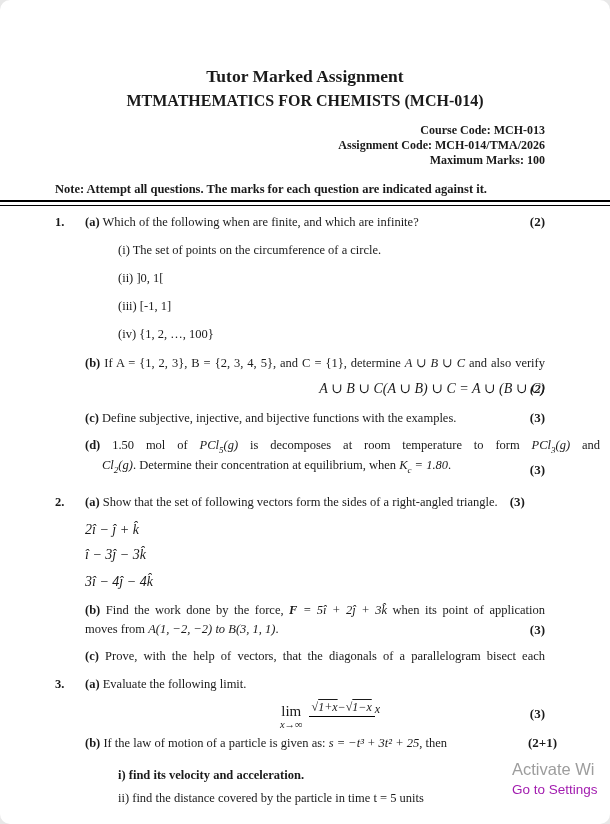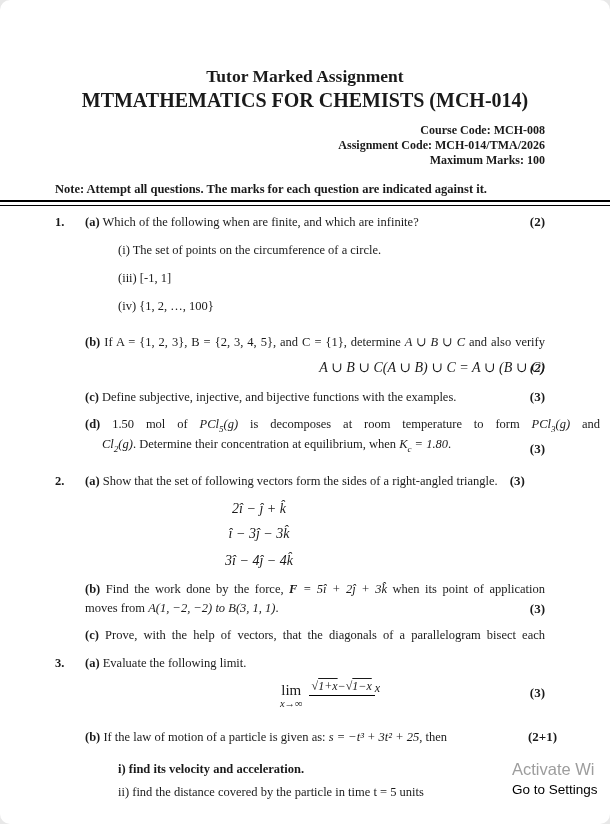--- a/index.html
+++ b/index.html
@@ -4,21 +4,21 @@
 <style>
   html,body { margin:0; padding:0; background:#e8e8e8; }
   .page {
     position:relative; width:610px; height:824px; margin:0 auto;
     background:#ffffff; overflow:hidden;
     font-family:"Liberation Serif","DejaVu Serif",serif;
     color:#1a1a1a;
     border-radius:10px;
   }
   .h1 { margin:0; padding-top:66px; font-size:17.5px; line-height:21px; font-weight:bold; text-align:center; }
-  .h2 { margin:0; font-size:20px; line-height:27px; font-weight:bold; text-align:center; }
+  .h2 { margin:0; font-size:16px; line-height:27px; font-weight:bold; text-align:center; }
   .meta { margin:9px 65px 0 0; text-align:right; font-weight:bold; font-size:12px; line-height:15px; }
   .note { margin:14px 55px 0 55px; font-weight:bold; font-size:12.5px; line-height:14px; }
   .rule { margin-top:4px; height:3px; border-top:2.2px solid #000; border-bottom:1.8px solid #000; }
 
   .qs { margin:0 65px 0 85px; }
   .question { position:relative; }
   .qnum { position:absolute; left:-30px; top:0; font-weight:bold; font-size:12.5px; line-height:14px; }
   .para { position:relative; font-size:12.5px; line-height:14px; }
   .lbl { font-weight:bold; }
   .m { font-style:italic; }
@@ -26,78 +26,79 @@
   sub { font-size:9px; }
   .mark { font-weight:bold; font-size:13px; }
   .mark-abs { position:absolute; right:0; top:0; font-weight:bold; font-size:13px; }
   .mark-bot { position:absolute; right:0; bottom:0; font-weight:bold; font-size:13px; }
   .just { text-align:justify; text-align-last:justify; }
   .nowrap { white-space:nowrap; }
   .indent { margin-left:33px; }
 
   .q1a   { margin-top:9px; }
   .it1   { margin-top:14px; }
-  .q1b   { margin-top:22px; }
+  .q1b   { margin-top:15px; }
   .eq    { margin-top:9px; font-size:14px; line-height:19px; text-align:right; padding-left:28px; }
   .q1c   { margin-top:13px; }
   .q1d1  { margin-top:13px; width:515px; line-height:15px; }
   .q1d2  { margin-left:17px; line-height:15px; }
   .q2    { margin-top:18px; }
-  .vecs  { margin-top:12px; text-align:center; padding-right:112px; font-size:14px; line-height:18px; }
+  .vecs  { margin-top:12px; padding-right:112px; font-size:14px; line-height:18px; }
   .v2    { margin-top:7px; }
   .v3    { margin-top:9px; }
   .q2b1  { margin-top:12px; }
   .q2b2  { margin-top:5px; line-height:15px; }
   .q2c1  { margin-top:12px; }
   .q2c2  { margin-top:4px; }
   .q3    { margin-top:14px; }
   .limit-row { position:relative; margin-top:8px; height:36px; display:flex; justify-content:center; align-items:flex-start; padding-left:30px; }
   .limwrap { display:inline-flex; flex-direction:column; align-items:center; margin:5px 6px 0 0; }
   .limtxt { font-size:15px; line-height:15px; }
   .limunder { font-size:10.5px; line-height:11px; font-style:italic; }
   .frac { display:inline-flex; align-items:center; font-style:italic; margin-top:1px; }
   .num { font-size:12px; line-height:15px; border-bottom:1.2px solid #000; padding:0 3px 1px 3px; }
   .den { font-size:12px; line-height:14px; }
   .sqrtsym { font-style:normal; }
   .bar { text-decoration:overline; }
   .mark-mid { position:absolute; right:0; top:8px; font-weight:bold; font-size:13px; }
-  .q3b   { margin-top:16px; }
+  .q3b   { margin-top:1px; }
   .q3i1  { margin-top:18px;font-weight:bold; }
   .q3i2  { margin-top:9px; }
   .q3b .mark-abs { right:-12px; }
   .inline-mark { margin-left:12px; }
 
   .watermark { position:absolute; left:512px; top:758px; white-space:nowrap;
                font-family:"Liberation Sans","DejaVu Sans",sans-serif; }
   .wm1 { font-size:16.5px; line-height:22px; color:#9d9d9d; }
-  .wm2 { font-size:13.5px; line-height:19px; color:#000000; }
+  .wm2 { font-size:13.5px; line-height:19px; color:#a21caf; }
 </style>
 </head>
 <body>
 
 <div class="page">
 
   <div class="h1">Tutor Marked Assignment</div>
   <div class="h2">MTMATHEMATICS FOR CHEMISTS (MCH-014)</div>
   <div class="meta">
-    <div>Course Code: MCH-008</div>
+    <div>Course Code: MCH-013</div>
     <div>Assignment Code: MCH-014/TMA/2026</div>
     <div>Maximum Marks: 100</div>
   </div>
   <div class="note">Note: Attempt all questions. The marks for each question are indicated against it.</div>
   <div class="rule"></div>
 
   <div class="qs">
 
     <div class="question q1a">
       <span class="qnum">1.</span>
 
       <div class="para"><span class="lbl">(a)</span> <span>Which of the following when are finite, and which are infinite?</span><span class="mark-abs">(2)</span></div>
 
       <div class="para it1 indent">(i) The set of points on the circumference of a circle.</div>
+      <div class="para it1 indent">(ii) ]0, 1[</div>
       <div class="para it1 indent">(iii) [-1, 1]</div>
       <div class="para it1 indent">(iv) {1, 2, …, 100}</div>
 
       <div class="para q1b just"><span class="lbl">(b)</span> <span>If A = {1, 2, 3}, B = {2, 3, 4, 5}, and C = {1}, determine</span> <span class="m">A ∪ B ∪ C</span> <span>and also verify</span></div>
 
       <div class="para eq m"><span>A ∪ B ∪ C(A ∪ B) ∪ C = A ∪ (B ∪ C)</span><span class="mark-abs">(2)</span></div>
 
       <div class="para q1c"><span class="lbl">(c)</span> <span>Define subjective, injective, and bijective functions with the examples.</span><span class="mark-abs">(3)</span></div>
 
       <div class="para q1d1 just"><span class="lbl">(d)</span> <span>1.50 mol of</span> <span class="m"><span>PCl</span><sub>5</sub><span>(g)</span></span> <span>is decomposes at room temperature to form</span> <span class="m"><span>PCl</span><sub>3</sub><span>(g)</span></span> <span>and</span></div>

